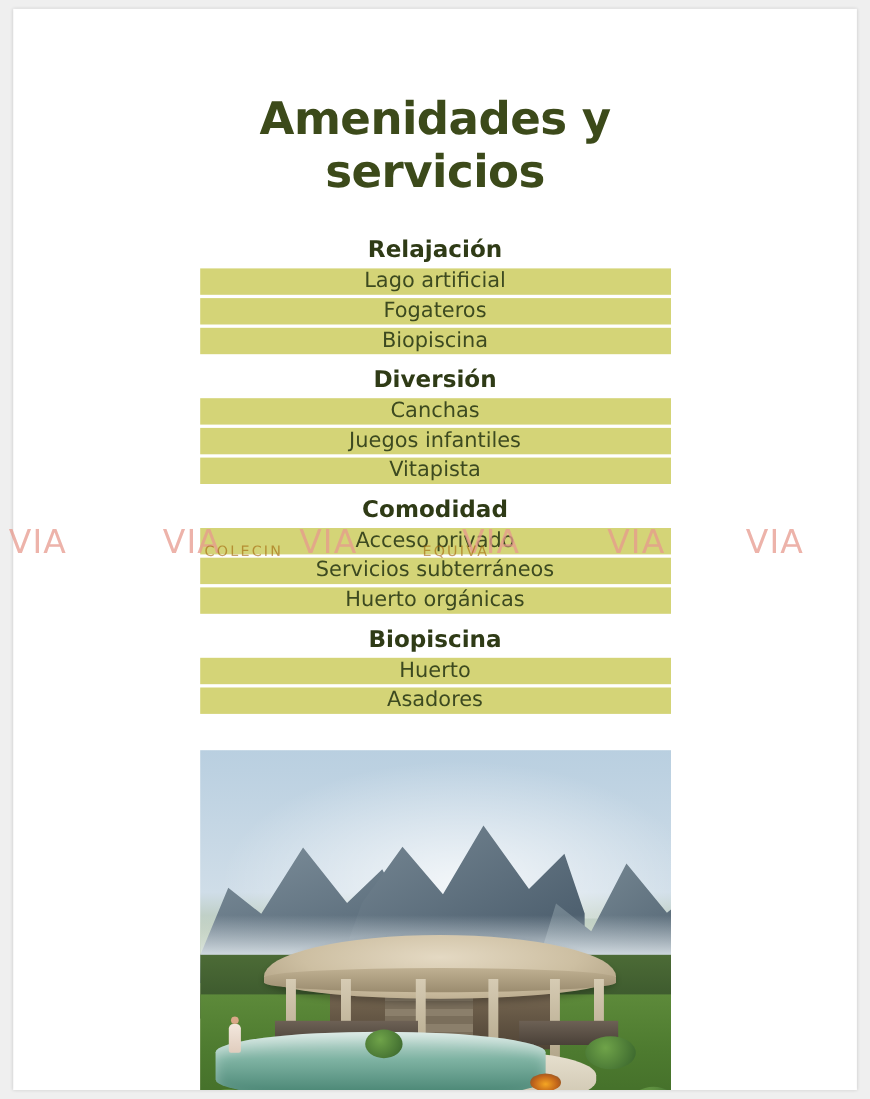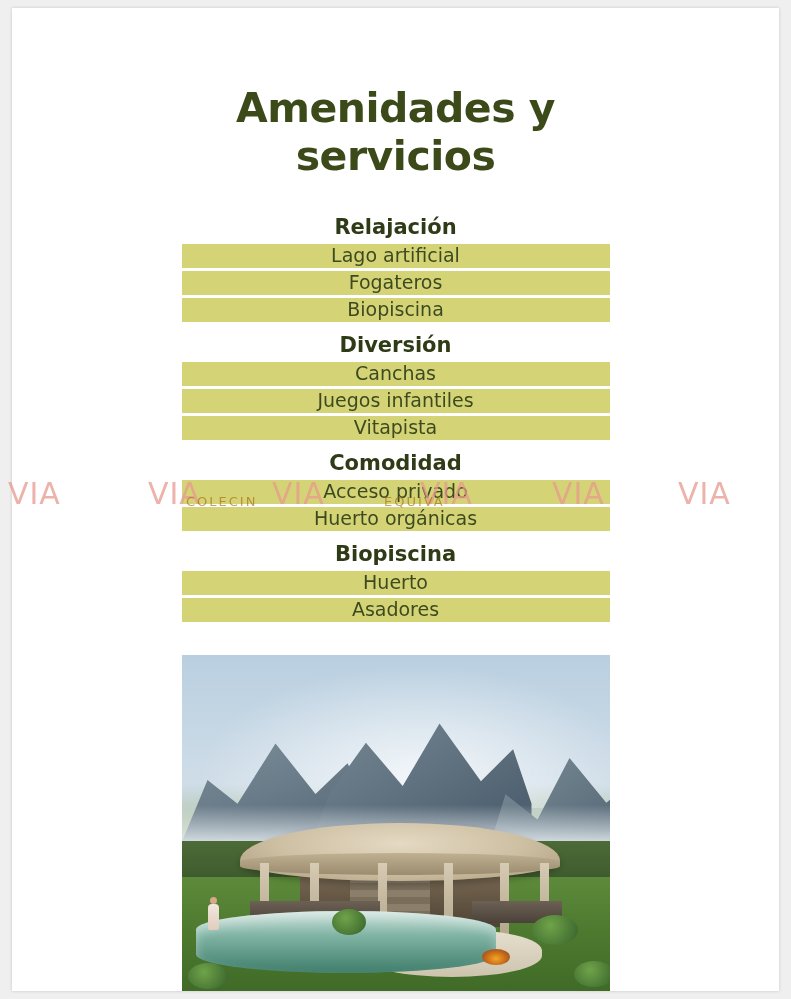--- a/index.html
+++ b/index.html
@@ -252,20 +252,23 @@
         <span class="bar-label">Vitapista</span>
       </div>
     </div>
 
     <div class="section">
       <h2 class="section-heading">Comodidad</h2>
       <div class="bar">
         <span class="bar-label">Acceso privado</span>
       </div>
       <div class="bar">
+        <span class="bar-label">Servicios subterráneos</span>
+      </div>
+      <div class="bar">
         <span class="bar-label">Huerto orgánicas</span>
       </div>
     </div>
 
     <div class="section">
       <h2 class="section-heading">Biopiscina</h2>
       <div class="bar">
         <span class="bar-label">Huerto</span>
       </div>
       <div class="bar">

